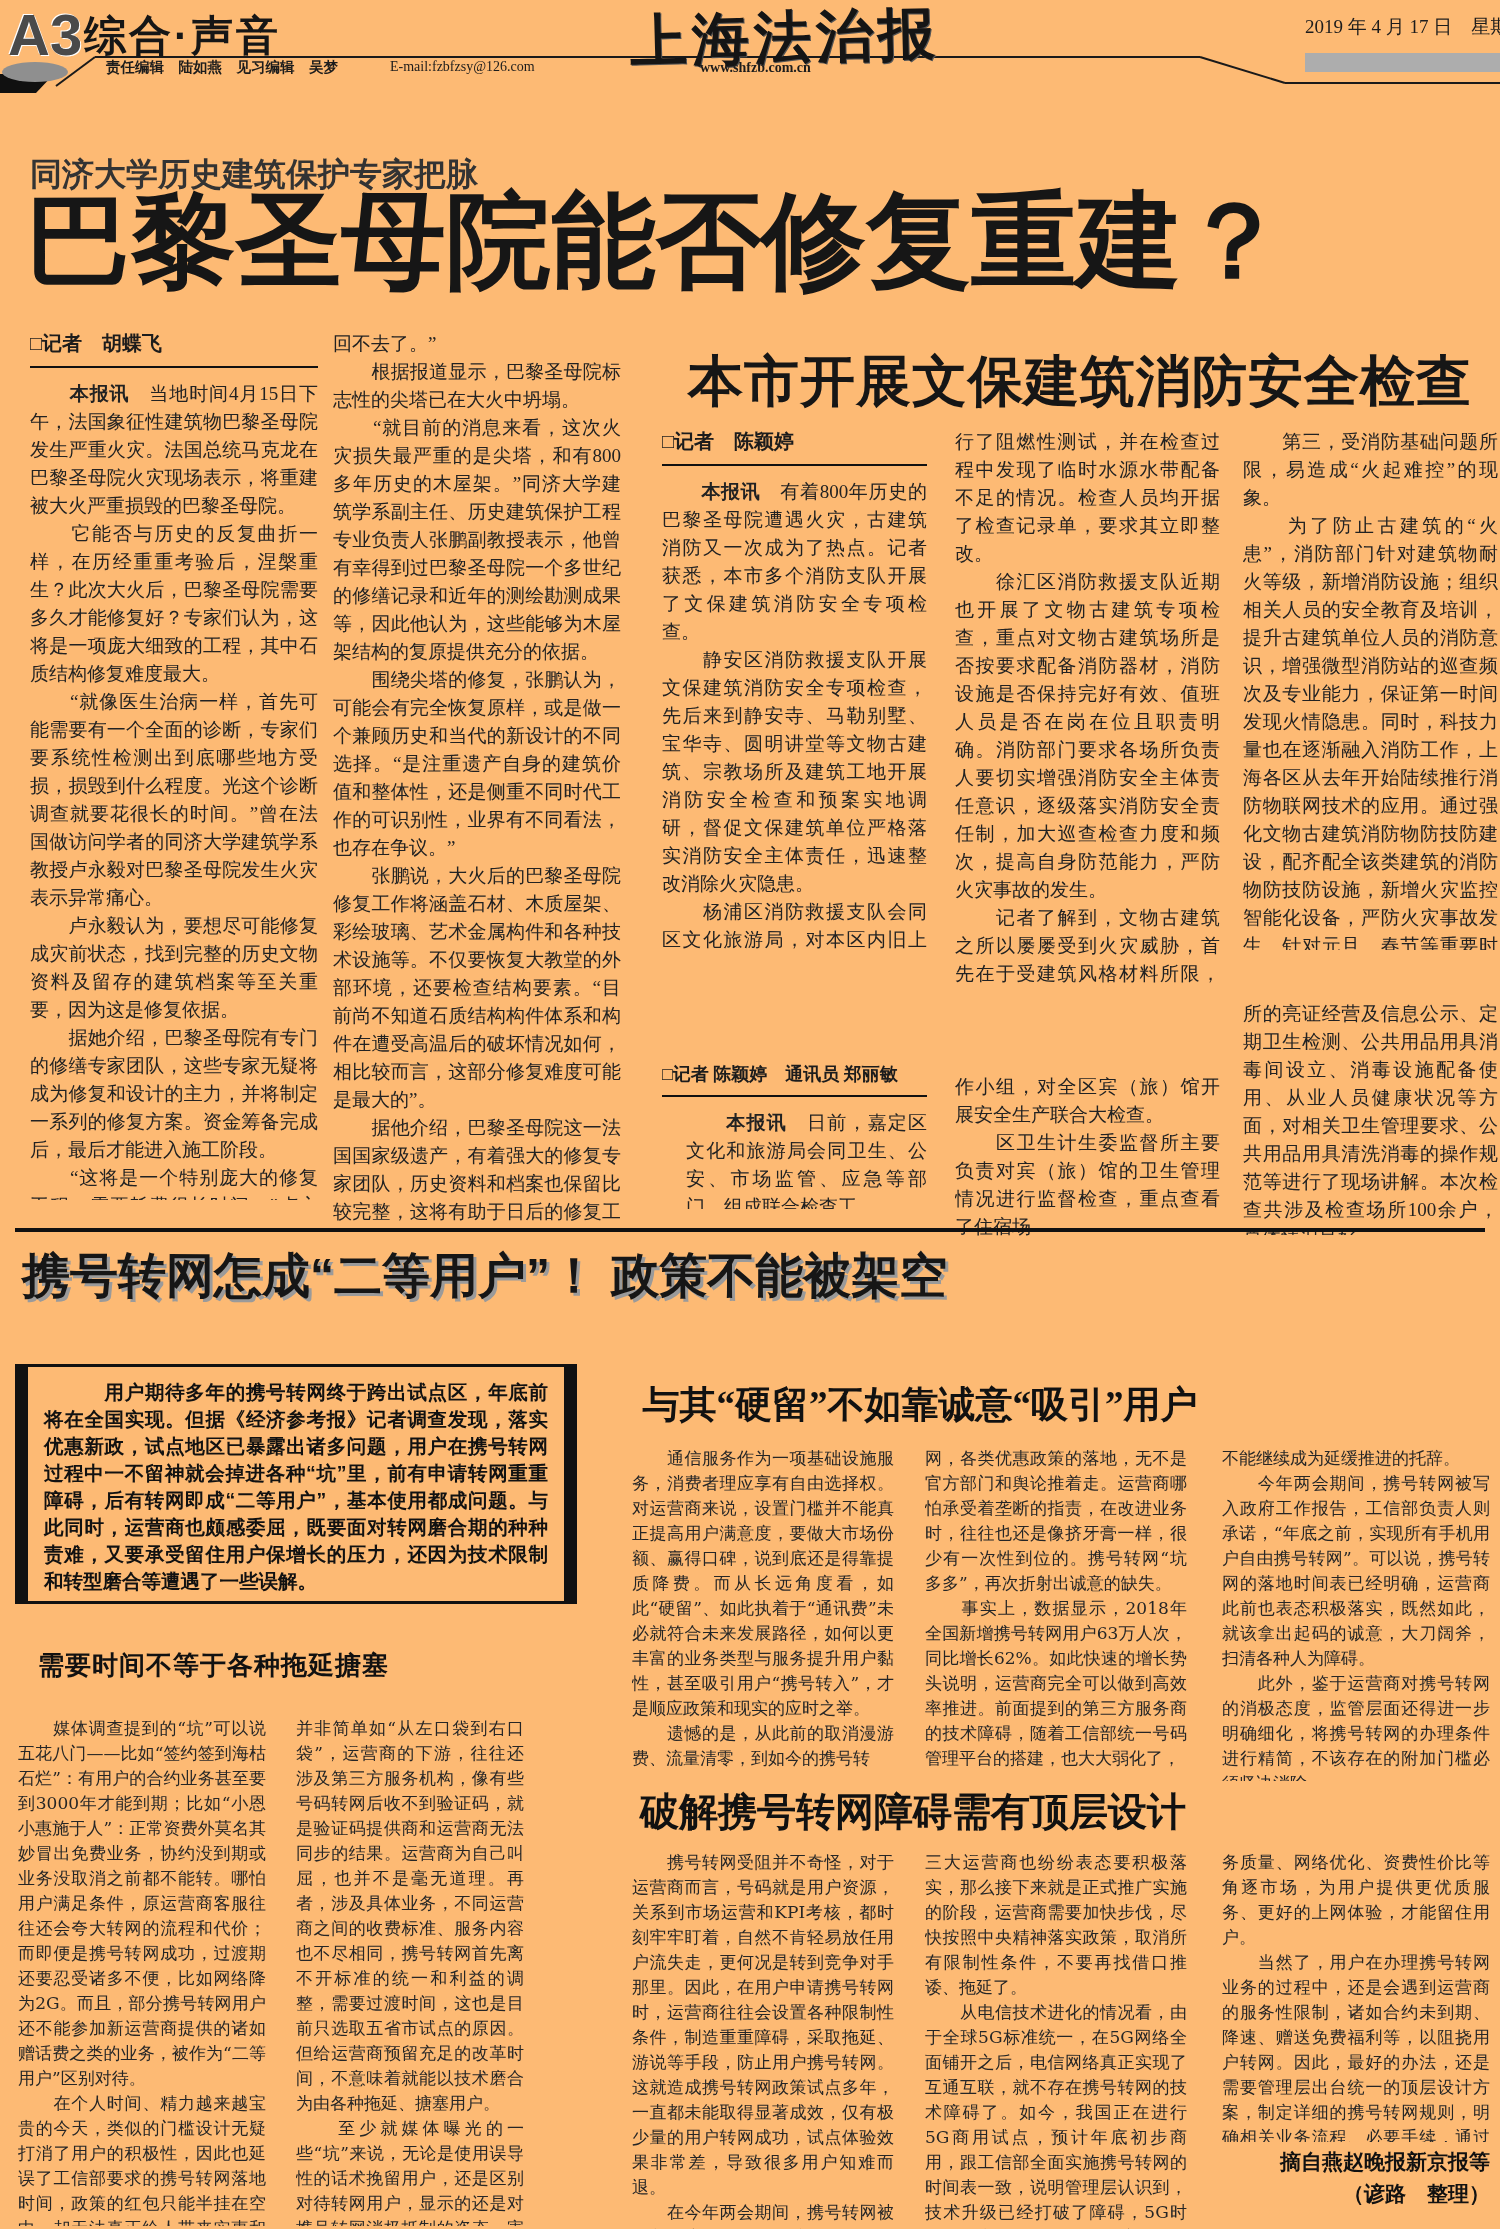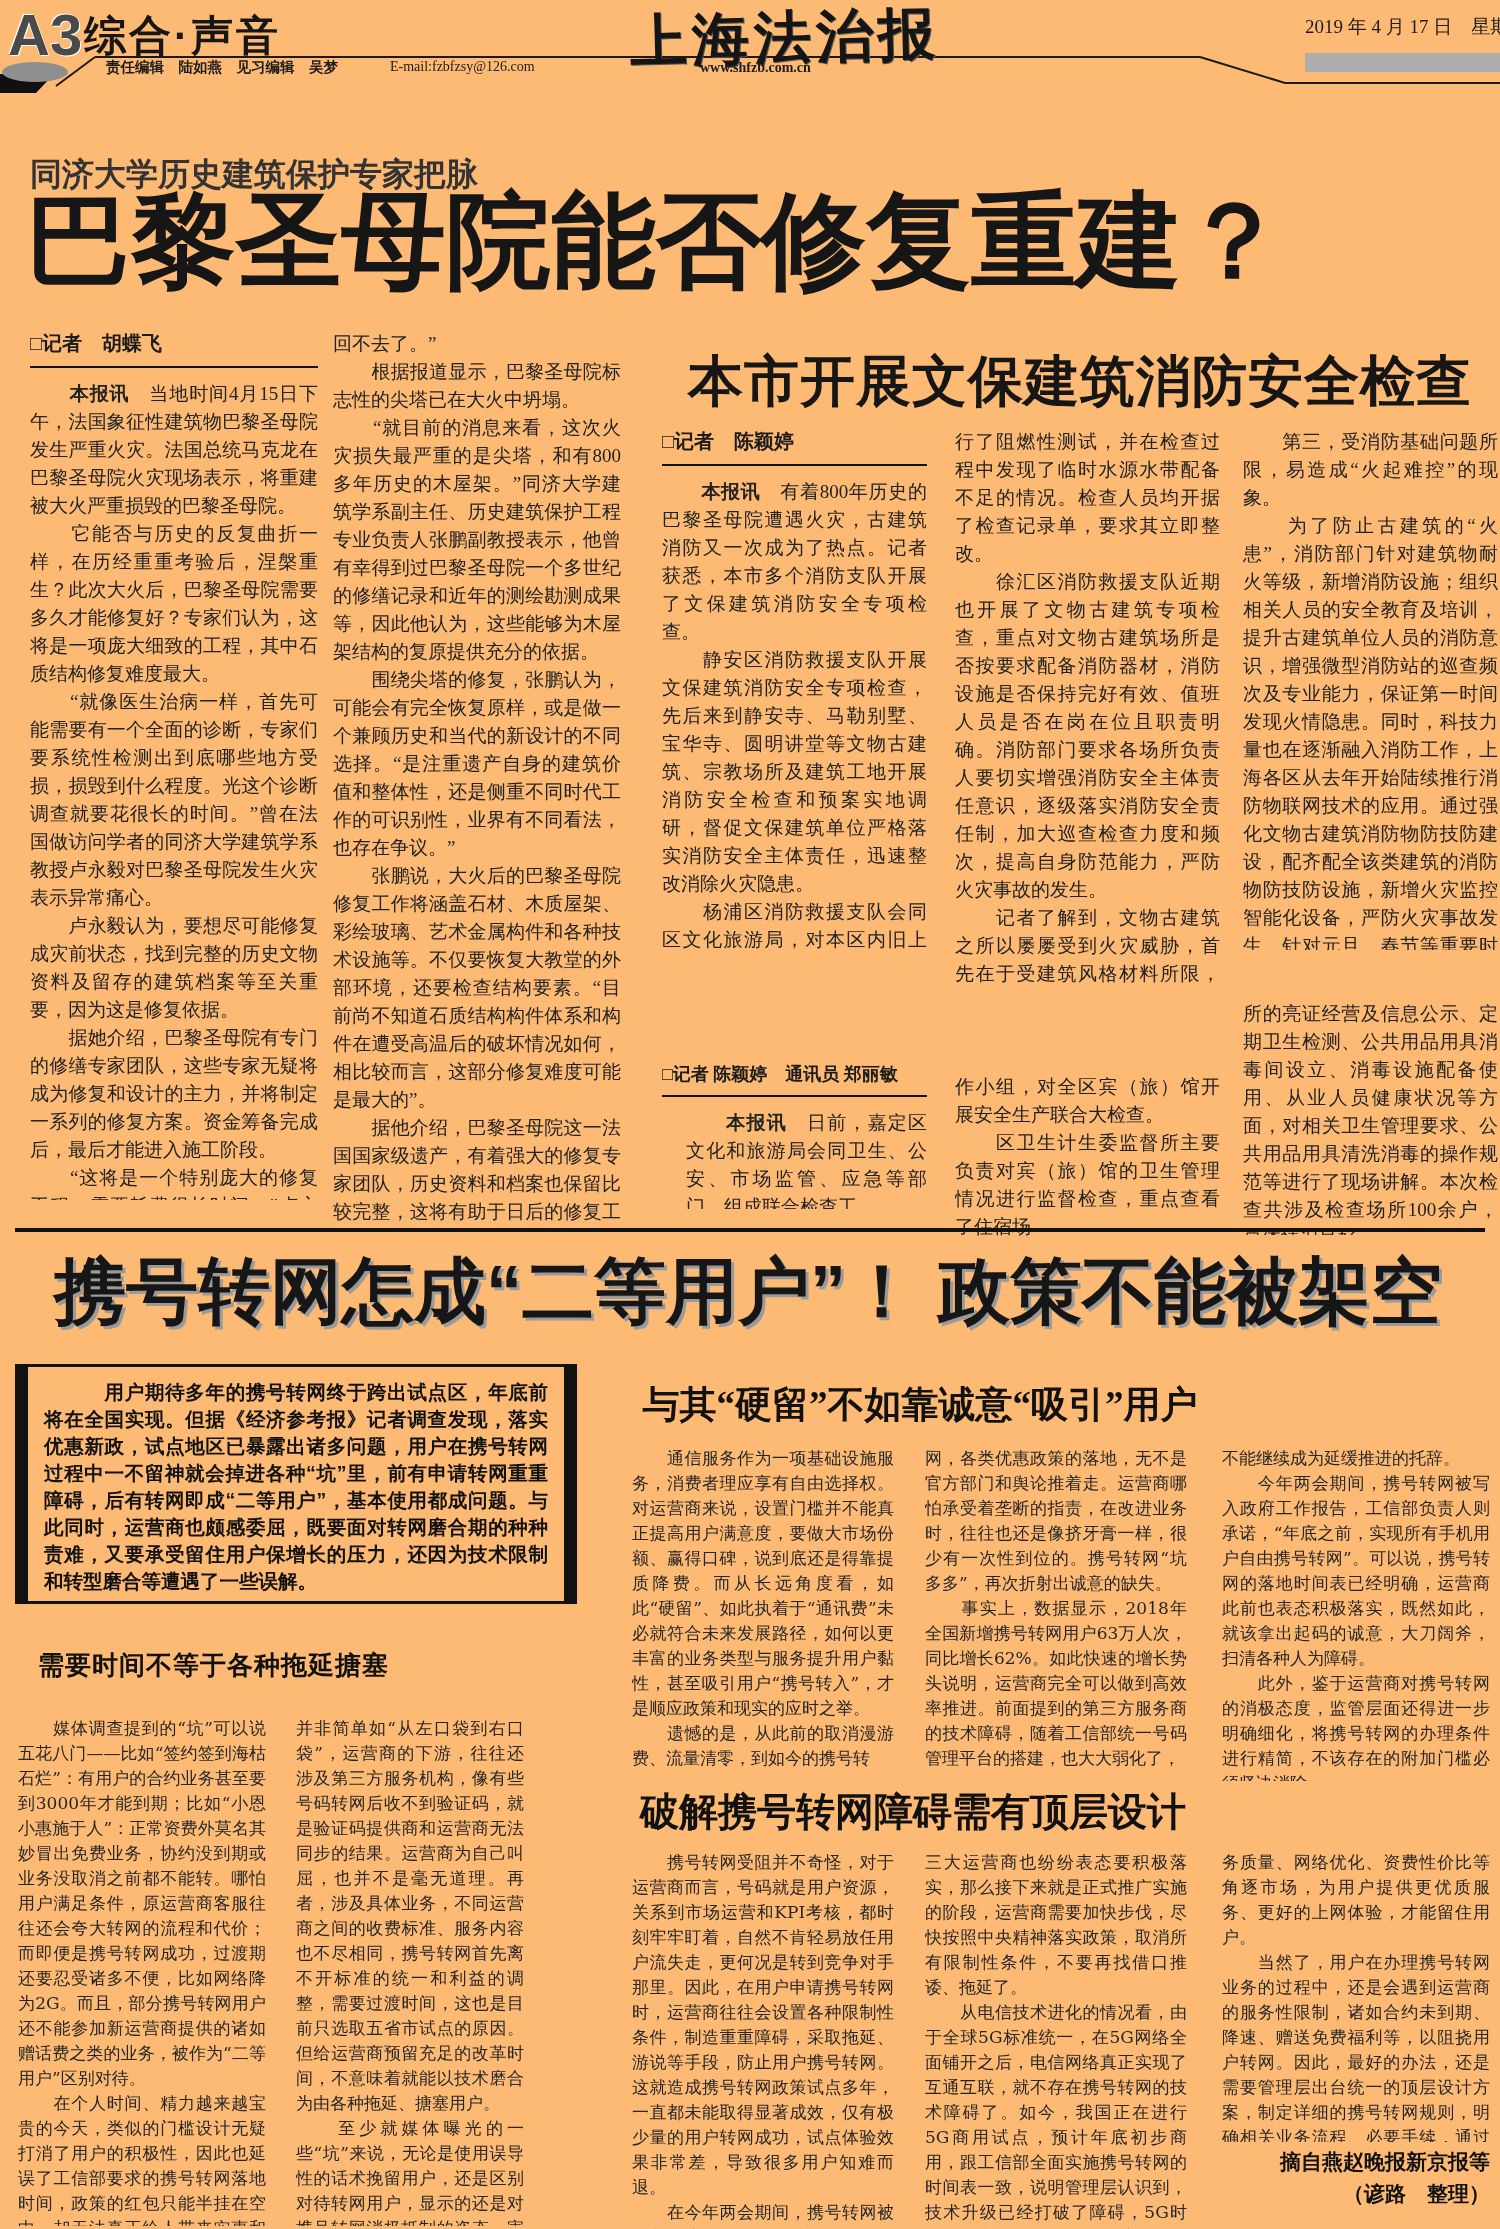--- a/index.html
+++ b/index.html
@@ -91,21 +91,21 @@
   <div class="abs" style="left:662px;top:1062px;width:265px;height:172px;">
     <div class="byline" style="font-size:18px;">□记者 陈颖婷　通讯员 郑丽敏</div>
     <div class="body-text" style="height:100px;margin-left:24px;"><span class="lead">　　本报讯　</span><span>日前，嘉定区文化和旅游局会同卫生、公安、市场监管、应急等部门，组成联合检查工</span></div>
   </div>
   <div class="abs body-text" style="left:955px;top:1065px;width:265px;height:170px;margin-top:8px;">作小组，对全区宾（旅）馆开展安全生产联合大检查。
 　　区卫生计生委监督所主要负责对宾（旅）馆的卫生管理情况进行监督检查，重点查看了住宿场</div>
   <div class="abs body-text" style="left:1243px;top:1000px;width:255px;height:235px;">所的亮证经营及信息公示、定期卫生检测、公共用品用具消毒间设立、消毒设施配备使用、从业人员健康状况等方面，对相关卫生管理要求、公共用品用具清洗消毒的操作规范等进行了现场讲解。本次检查共涉及检查场所100余户，总体情况良好。</div>
 
   <div class="abs rule" style="left:15px;top:1228px;width:1470px;height:4px;"></div>
 
-  <div class="abs headline-sans" style="left:22px;top:1244px;font-size:72px;white-space:nowrap;text-shadow:3px 3px 0 #9a9a9a;margin-left:32px;">携号转网怎成“二等用户”！ 政策不能被架空</div>
+  <div class="abs headline-sans" style="left:22px;top:1244px;font-size:48px;white-space:nowrap;text-shadow:3px 3px 0 #9a9a9a;">携号转网怎成“二等用户”！ 政策不能被架空</div>
 
   <div class="abs intro-box" style="left:15px;top:1364px;width:562px;height:240px;">　　　用户期待多年的携号转网终于跨出试点区，年底前将在全国实现。但据《经济参考报》记者调查发现，落实优惠新政，试点地区已暴露出诸多问题，用户在携号转网过程中一不留神就会掉进各种“坑”里，前有申请转网重重障碍，后有转网即成“二等用户”，基本使用都成问题。与此同时，运营商也颇感委屈，既要面对转网磨合期的种种责难，又要承受留住用户保增长的压力，还因为技术限制和转型磨合等遭遇了一些误解。</div>
 
   <div class="abs sec-heading" style="left:38px;top:1648px;font-size:26px;letter-spacing:1px;">需要时间不等于各种拖延搪塞</div>
   <div class="abs kai-text" style="left:18px;top:1716px;width:248px;height:510px;">　　媒体调查提到的“坑”可以说五花八门——比如“签约签到海枯石烂”：有用户的合约业务甚至要到3000年才能到期；比如“小恩小惠施于人”：正常资费外莫名其妙冒出免费业务，协约没到期或业务没取消之前都不能转。哪怕用户满足条件，原运营商客服往往还会夸大转网的流程和代价；而即便是携号转网成功，过渡期还要忍受诸多不便，比如网络降为2G。而且，部分携号转网用户还不能参加新运营商提供的诸如赠话费之类的业务，被作为“二等用户”区别对待。
 　　在个人时间、精力越来越宝贵的今天，类似的门槛设计无疑打消了用户的积极性，因此也延误了工信部要求的携号转网落地时间，政策的红包只能半挂在空中，却无法真正给人带来实惠和便捷。
 　　诚然，从技术上讲，携号转网</div>
   <div class="abs kai-text" style="left:296px;top:1716px;width:228px;height:510px;">并非简单如“从左口袋到右口袋”，运营商的下游，往往还涉及第三方服务机构，像有些号码转网后收不到验证码，就是验证码提供商和运营商无法同步的结果。运营商为自己叫屈，也并不是毫无道理。再者，涉及具体业务，不同运营商之间的收费标准、服务内容也不尽相同，携号转网首先离不开标准的统一和利益的调整，需要过渡时间，这也是目前只选取五省市试点的原因。但给运营商预留充足的改革时间，不意味着就能以技术磨合为由各种拖延、搪塞用户。
 　　至少就媒体曝光的一些“坑”来说，无论是使用误导性的话术挽留用户，还是区别对待转网用户，显示的还是对携号转网消极抵制的姿态。害怕用户流失当然是直接原因，但更重要的还是担心携号转网实现后的行业竞争导致整体资费下降，损害既得利益。</div>
 

